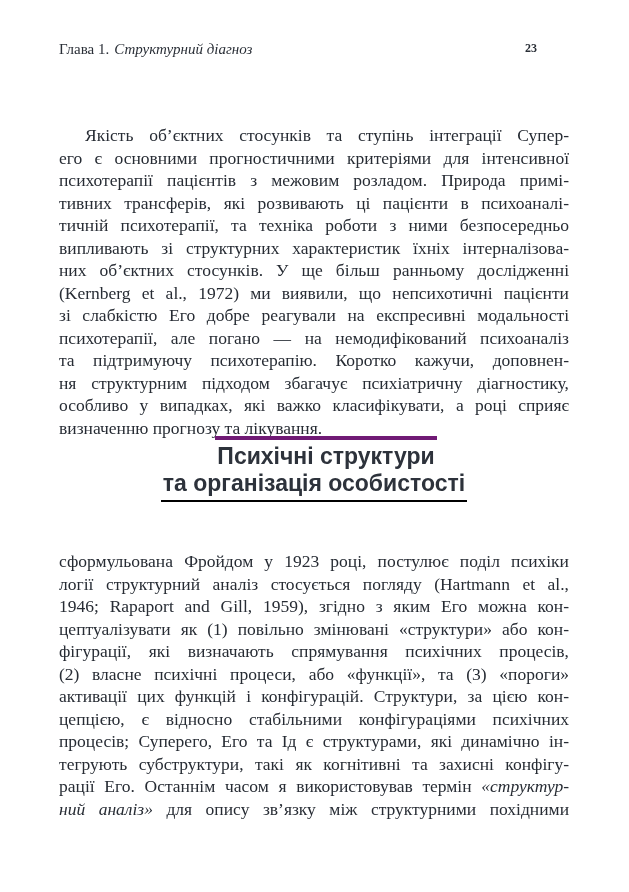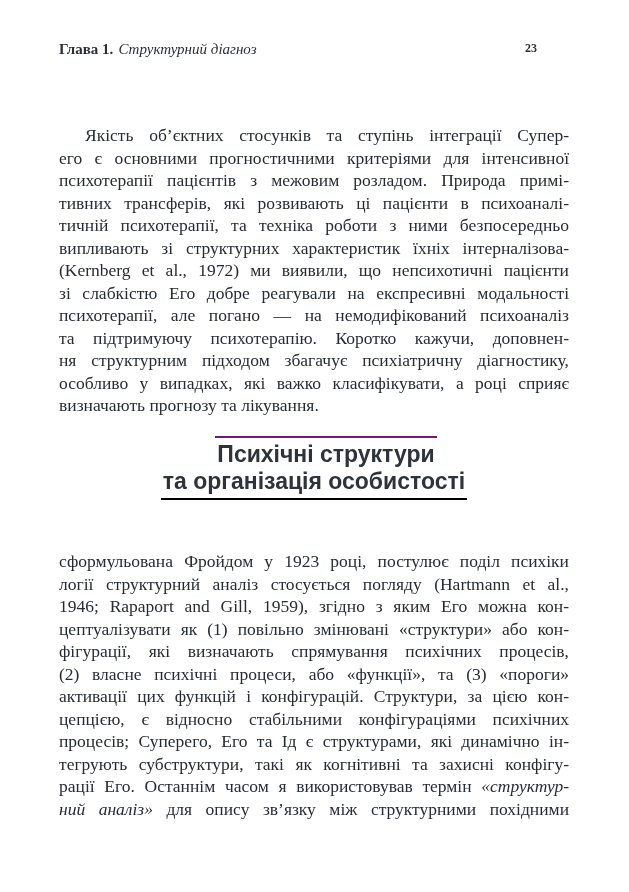--- a/index.html
+++ b/index.html
@@ -19,21 +19,21 @@
   
   .running-head {
     position: absolute;
     left: 59px;
     top: 41px;
     font-size: 15px;
     line-height: 17px;
     color: #2a2f37;
     white-space: nowrap;
   }
-  .running-head .chapter-label { margin-right: 5px; font-weight: bold; }
+  .running-head .chapter-label { margin-right: 5px; }
   .running-head .chapter-title { font-style: italic; }
   .page-number {
     position: absolute;
     right: 92px;
     top: 39px;
     font-size: 12px;
     line-height: 19px;
     font-weight: bold;
     color: #2a2f37;
   }
@@ -70,21 +70,21 @@
     color: #2d323b;
   }
   .section-heading .h-row { line-height: 0; }
   .section-heading .h-text {
     display: inline-block;
     font-size: 23px;
     line-height: 27px;
     padding: 0 2px;
   }
   .section-heading .h-top {
-    border-top: 2px solid #701a75;
+    border-top: 4px solid #701a75;
     padding-top: 3px;
     margin-left: 24px;
   }
   .section-heading .h-bottom {
     border-bottom: 2px solid #000000;
     padding-bottom: 3px;
   }
 </style>
 </head>
 <body>
@@ -97,27 +97,28 @@
 
   <div class="page-number">23</div>
 
   <div class="para para-1">
       <div class="line indent">Якість об’єктних стосунків та ступінь інтеграції Супер-</div>
       <div class="line">его є основними прогностичними критеріями для інтенсивної</div>
       <div class="line">психотерапії пацієнтів з межовим розладом. Природа примі-</div>
       <div class="line">тивних трансферів, які розвивають ці пацієнти в психоаналі-</div>
       <div class="line">тичній психотерапії, та техніка роботи з ними безпосередньо</div>
       <div class="line">випливають зі структурних характеристик їхніх інтерналізова-</div>
+      <div class="line">них об’єктних стосунків. У ще більш ранньому дослідженні</div>
       <div class="line">(Kernberg et al., 1972) ми виявили, що непсихотичні пацієнти</div>
       <div class="line">зі слабкістю Его добре реагували на експресивні модальності</div>
       <div class="line">психотерапії, але погано — на немодифікований психоаналіз</div>
       <div class="line">та підтримуючу психотерапію. Коротко кажучи, доповнен-</div>
       <div class="line">ня структурним підходом збагачує психіатричну діагностику,</div>
       <div class="line">особливо у випадках, які важко класифікувати, а році сприяє</div>
-      <div class="line last">визначають прогнозу та лікування.</div>
+      <div class="line last">визначенню прогнозу та лікування.</div>
     </div>
 
   <div class="section-heading">
     <div class="h-row">
       <span class="h-text h-top">Психічні структури</span>
     </div>
     <div class="h-row">
       <span class="h-text h-bottom">та організація особистості</span>
     </div>
   </div>

